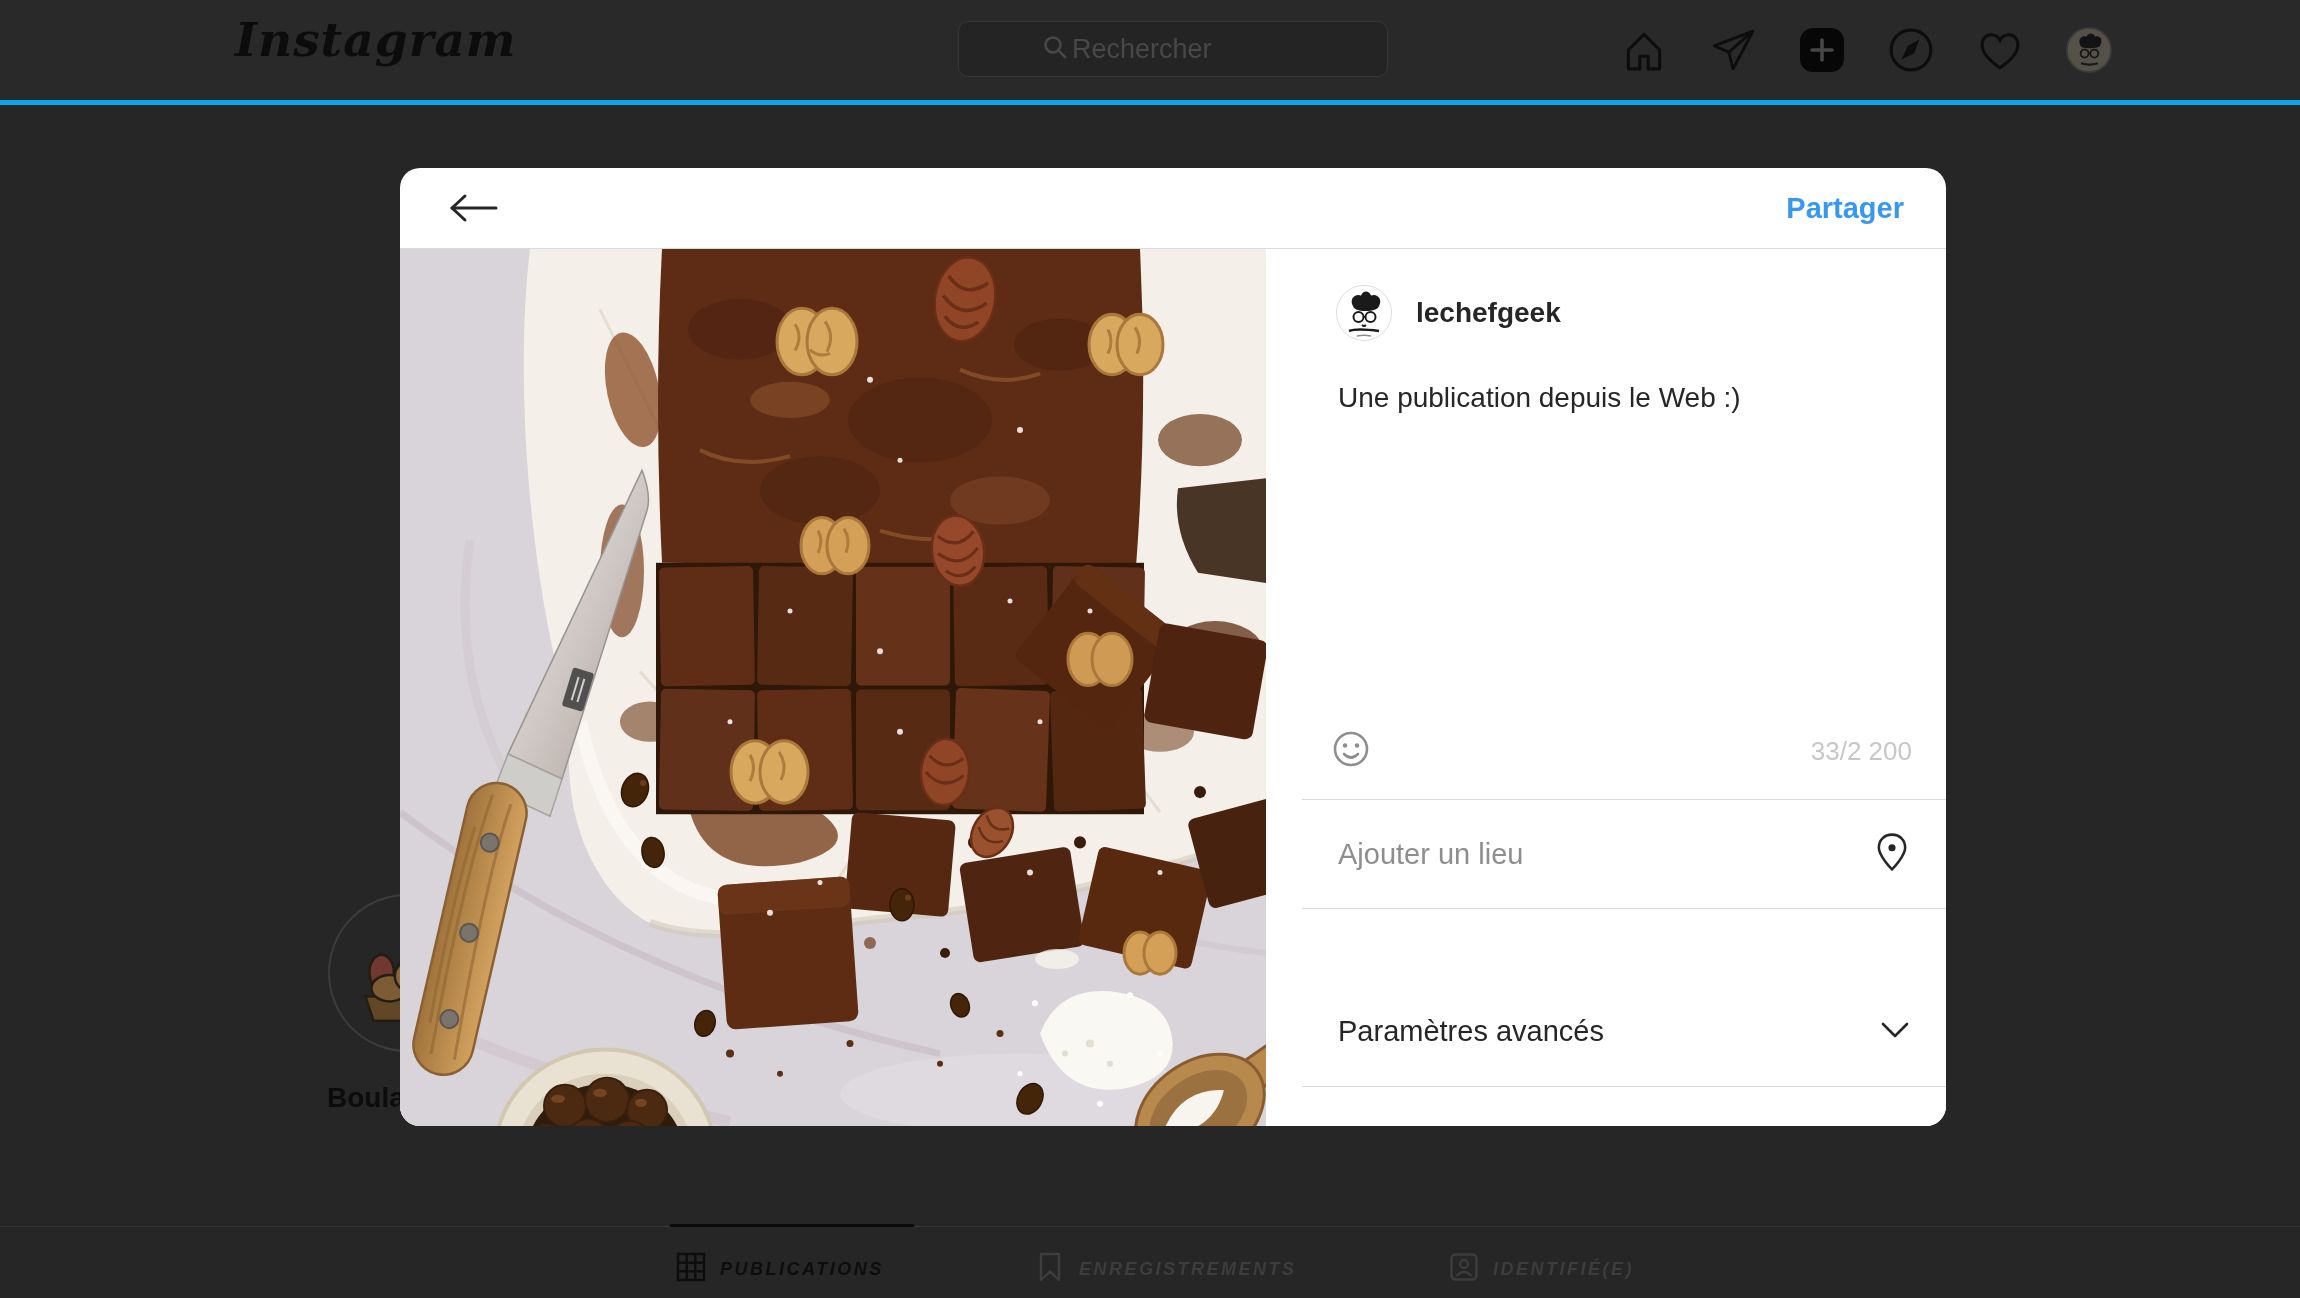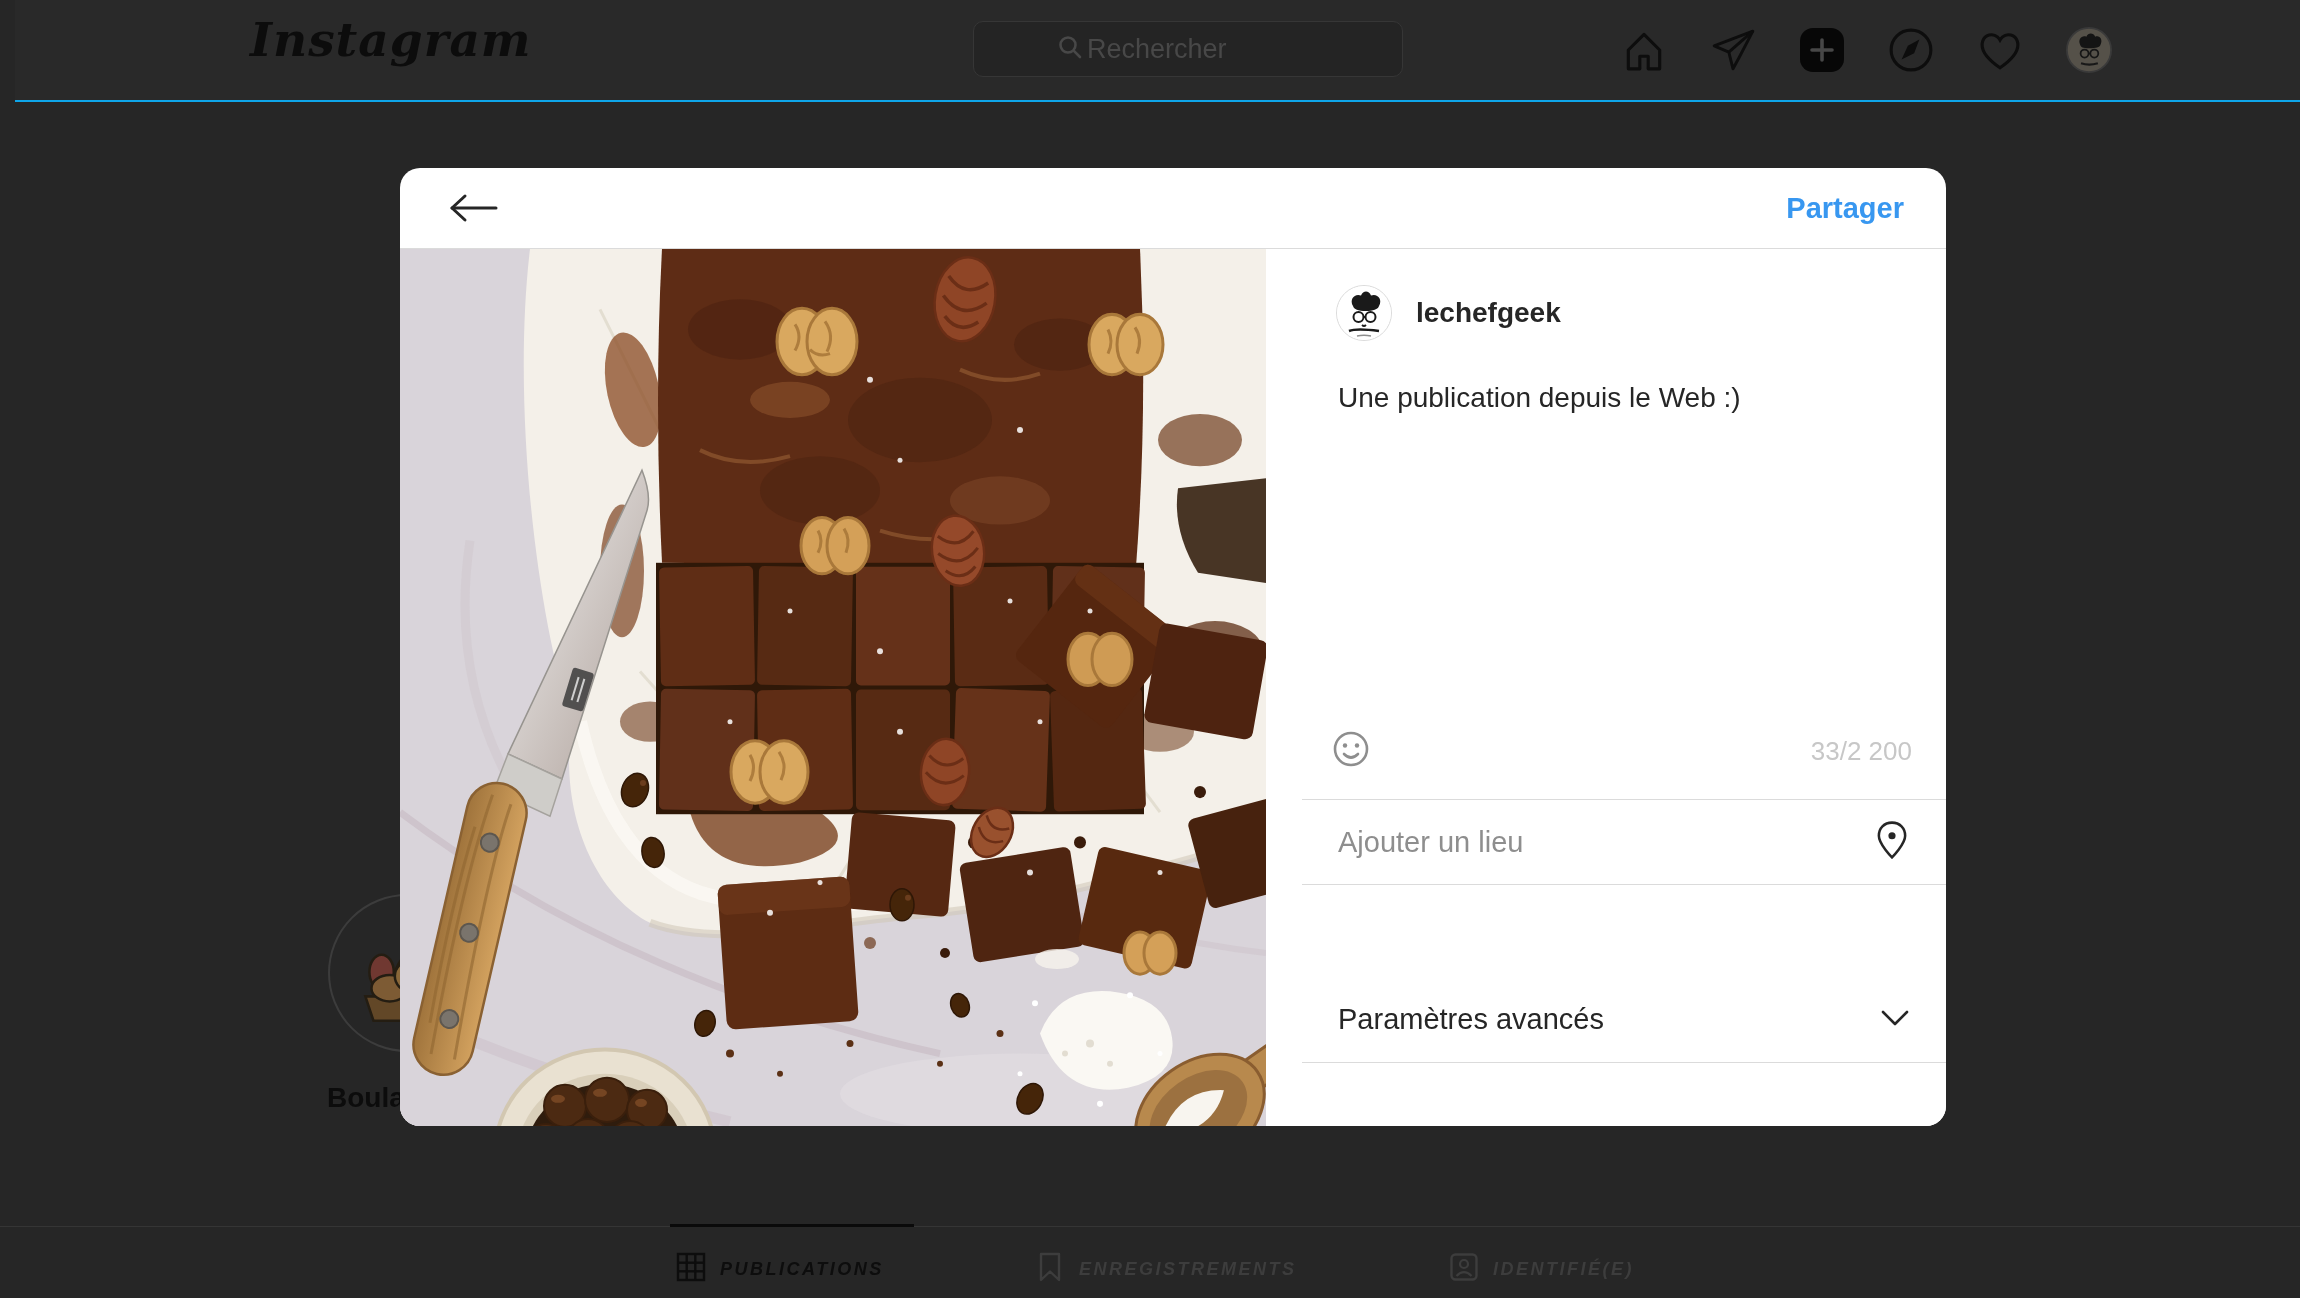--- a/index.html
+++ b/index.html
@@ -3,21 +3,21 @@
 <meta charset="utf-8">
 <style>
   html,body{margin:0;padding:0;}
   body{
     width:2300px;height:1298px;position:relative;overflow:hidden;
     background:#262626;
     font-family:"Liberation Sans",sans-serif;
     -webkit-font-smoothing:antialiased;
   }
   
-  .nav{position:absolute;left:15px;top:0;right:0;height:100px;background:#292929;border-bottom:2px solid #0ea5e9;z-index:1;}
+  .nav{position:absolute;left:0;top:0;right:0;height:100px;background:#292929;border-bottom:5px solid #0ea5e9;z-index:1;}
   .logo{position:absolute;left:235px;top:12px;font-family:"DejaVu Serif",serif;font-style:italic;font-weight:bold;font-size:47px;color:#0c0c0c;letter-spacing:1px;}
   .search{
     position:absolute;left:958px;top:21px;width:430px;height:56px;box-sizing:border-box;
     background:#242424;border:1px solid #363636;border-radius:10px;
     display:flex;align-items:center;justify-content:center;gap:2px;color:#484848;
   }
   .search input{
     background:transparent;border:none;outline:none;width:230px;
     font-size:27px;color:#484848;text-align:left;font-family:"Liberation Sans",sans-serif;
   }
@@ -49,21 +49,21 @@
   .modal-body{display:flex;height:877px;}
   .photo{width:866px;height:877px;flex:0 0 866px;background:#dbd6db;}
   .panel{width:680px;position:relative;background:#fff;margin-left:36px;}
   .user-row{position:absolute;top:36px;left:34px;display:flex;align-items:center;gap:24px;}
   .avatar{width:56px;height:56px;border-radius:50%;border:1px solid #dbdbdb;box-sizing:border-box;overflow:hidden;background:#fff;}
   .username{font-size:28px;font-weight:bold;color:#262626;}
   .caption-text{position:absolute;top:130px;left:36px;right:40px;font-size:28px;color:#262626;line-height:38px;}
   .emoji-row{position:absolute;top:481px;left:30px;right:34px;display:flex;align-items:center;justify-content:space-between;}
   .char-count{font-size:26px;color:#c7c7c7;}
   .panel-row{
-    position:absolute;left:0;right:0;height:86px;box-sizing:border-box;
+    position:absolute;left:0;right:0;height:110px;box-sizing:border-box;
     border-bottom:1px solid #dbdbdb;padding:6px 36px;
     display:flex;align-items:center;justify-content:space-between;cursor:pointer;
   }
   .row-location{top:550px;border-top:1px solid #dbdbdb;}
   .row-location .row-label{color:#8e8e8e;}
   .row-accessibility{top:641px;}
   .row-advanced{top:728px;gap:26px;}
   .row-label{font-size:29px;color:#262626;}
 </style>
 </head>

